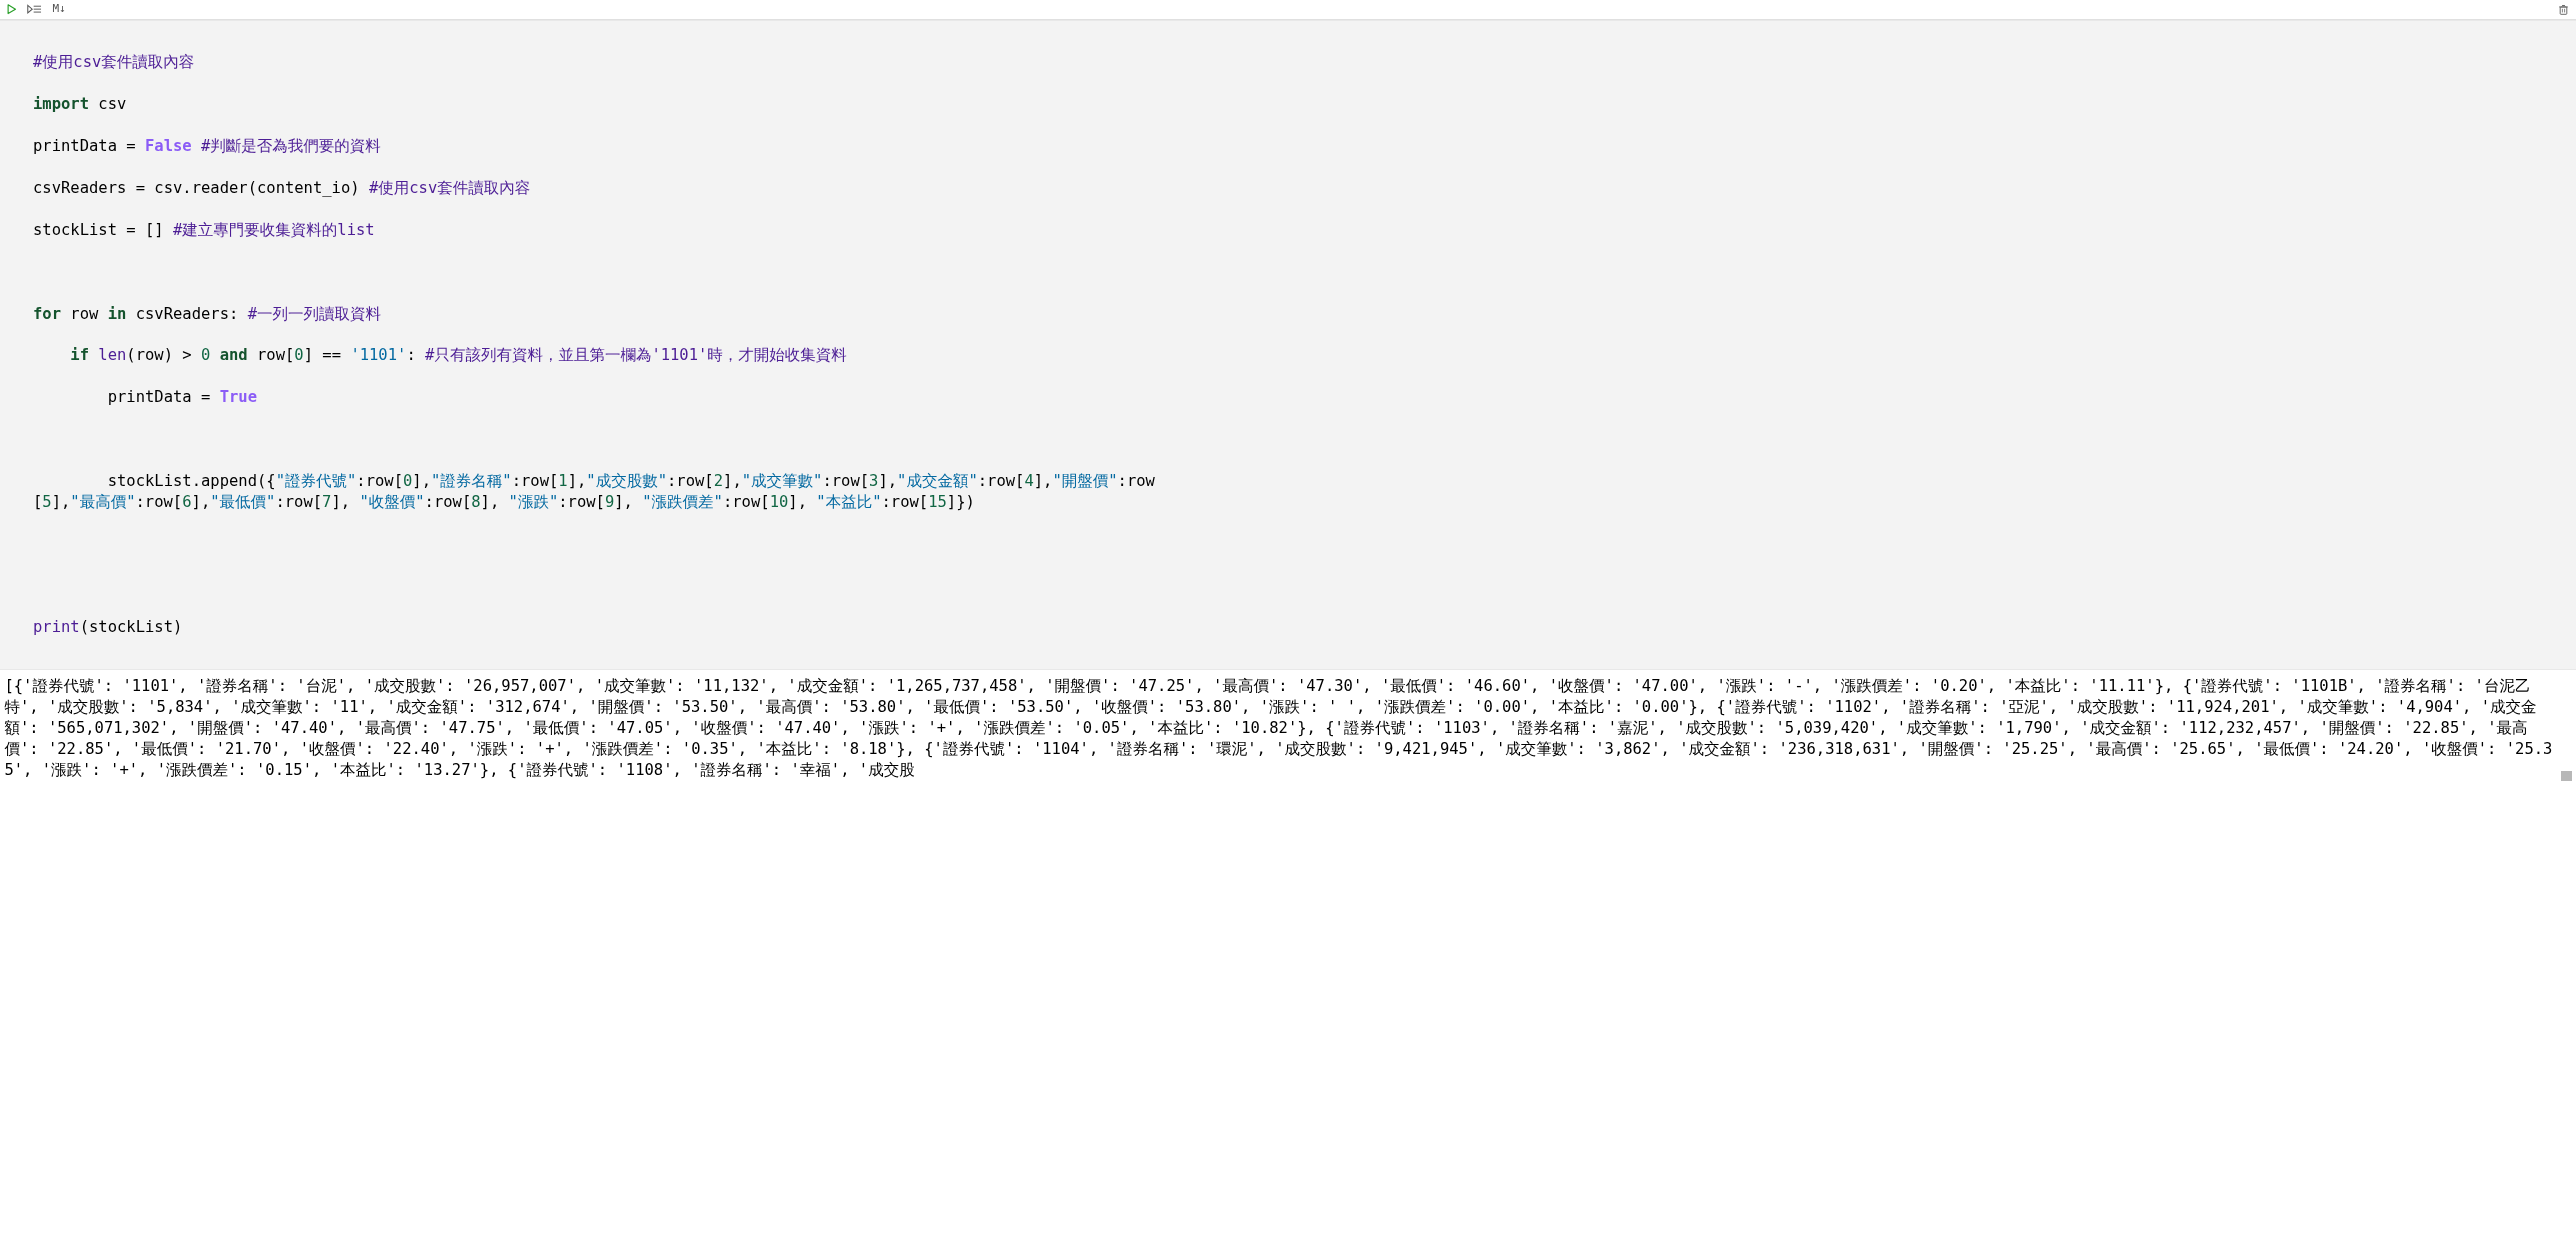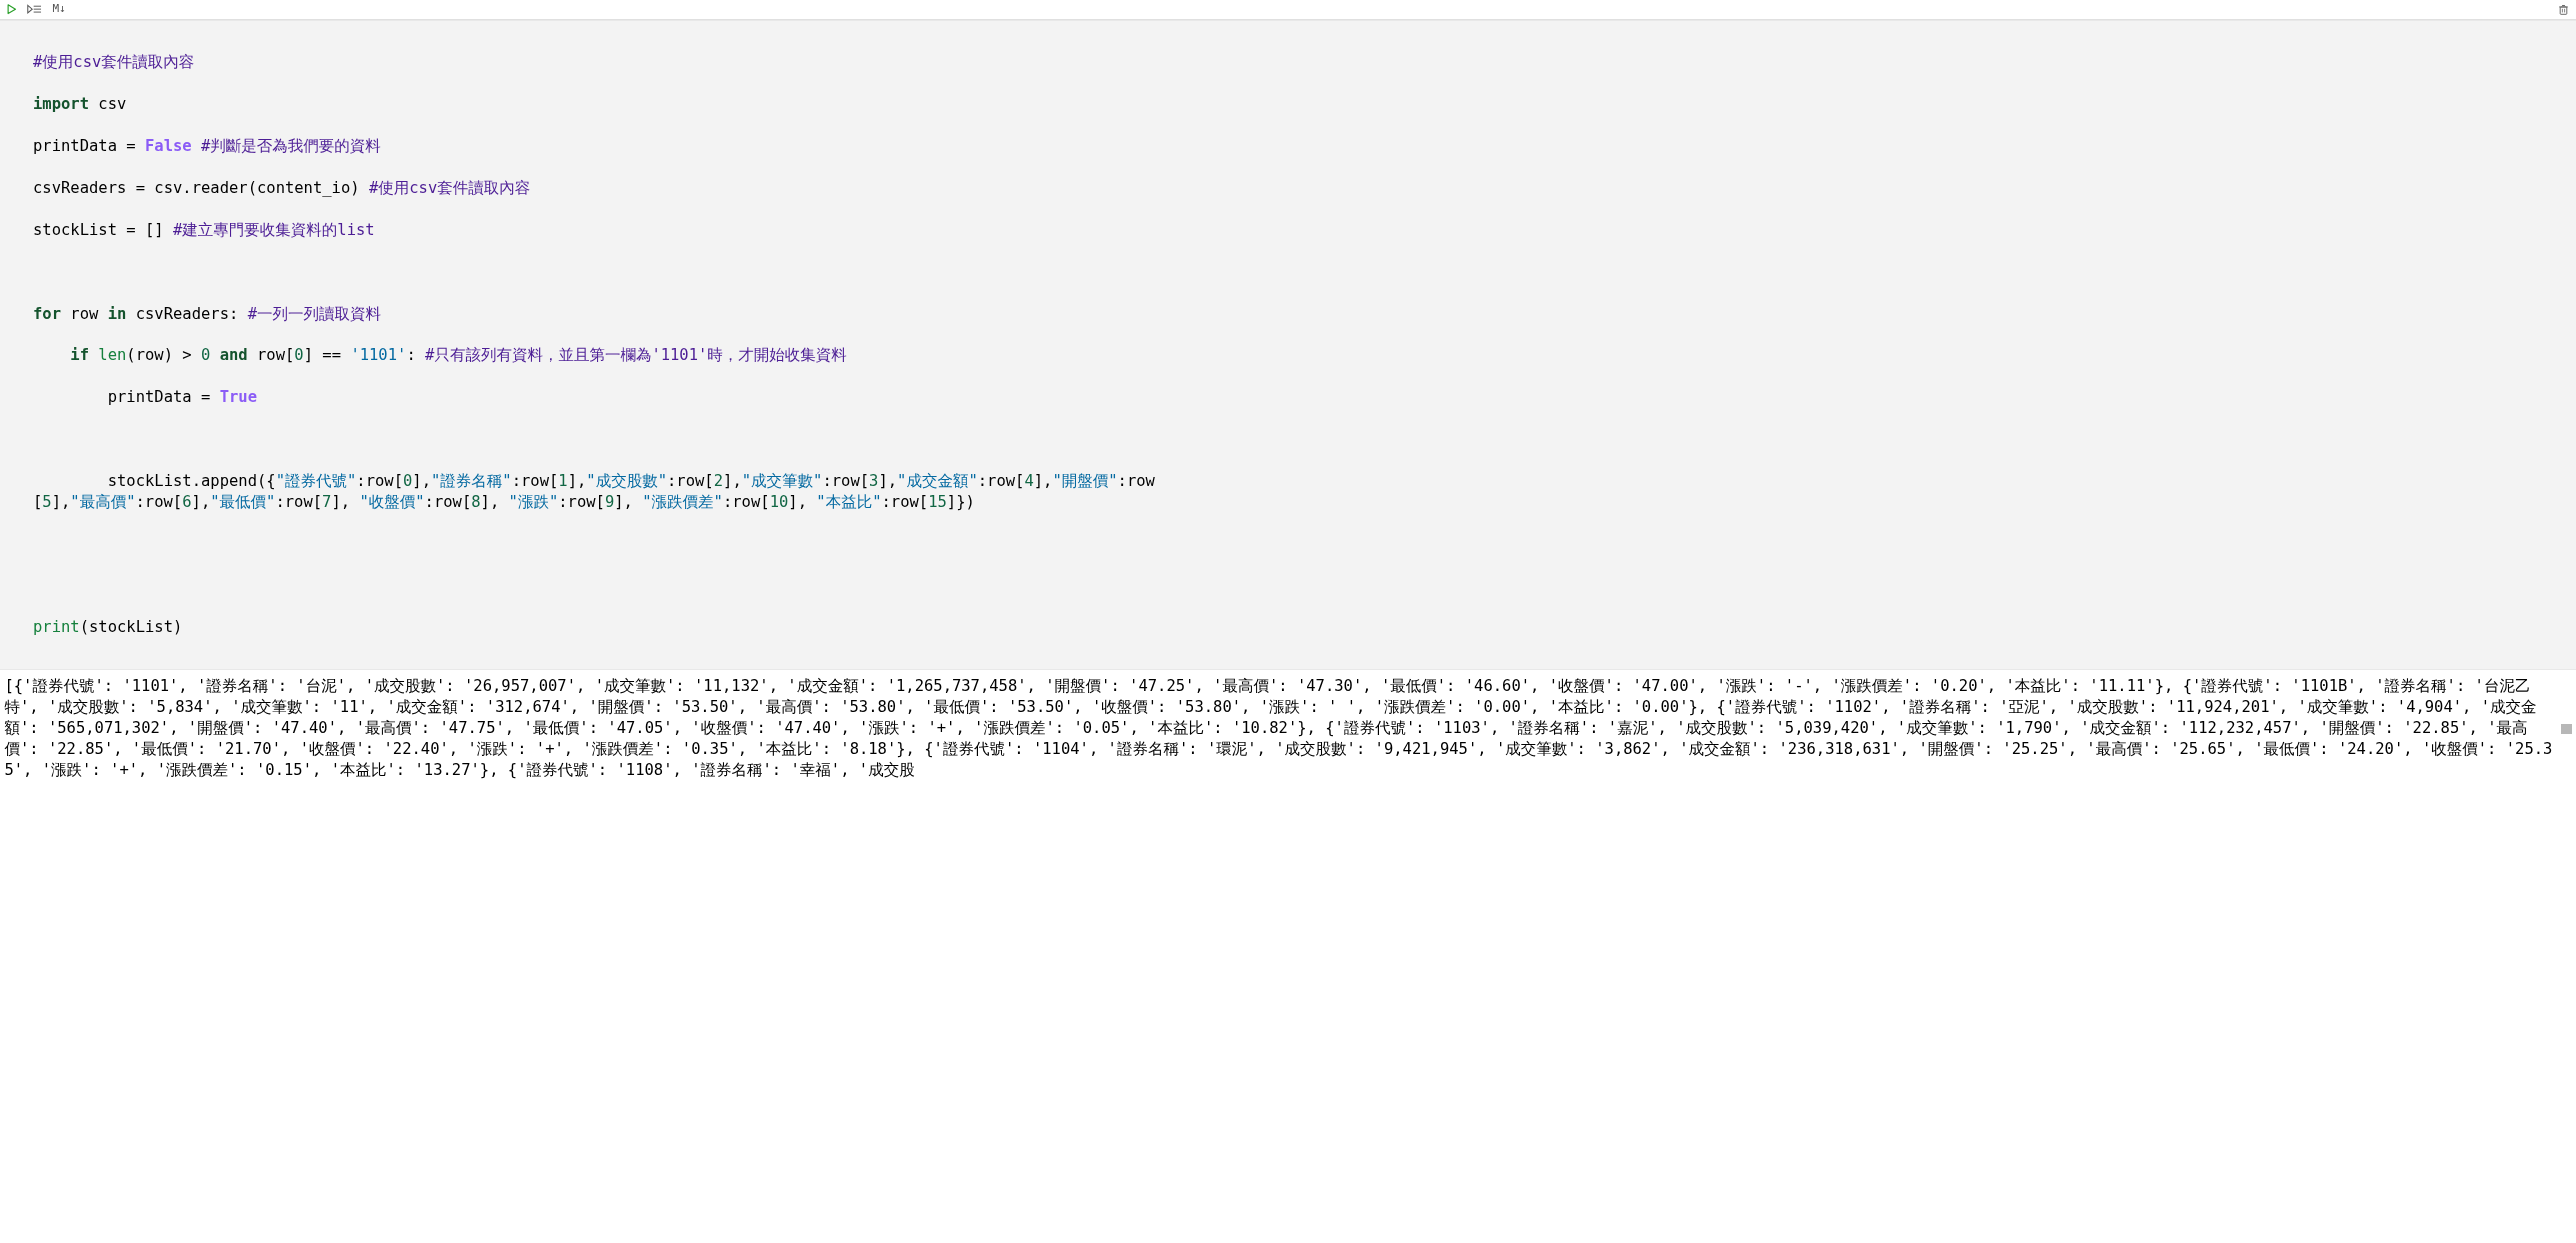--- a/index.html
+++ b/index.html
@@ -27,33 +27,33 @@
   padding: 10.3px 0 10.3px 33px;
   font-family: inherit;
   white-space: pre;
   overflow-x: auto;
   border-top: 0.7px solid #e8e8e8;
   border-bottom: 0.7px solid #e8e8e8;
 }
 .code-line { display: block; min-height: 1.35em; white-space: pre-wrap; word-break: break-all; }
 .tok-comment { color: #4c1d95; }
 .tok-keyword { color: #14532d; font-weight: 600; }
-.tok-builtin { color: #15803d; }
+.tok-builtin { color: #4c1d95; }
 .tok-const { color: #8b5cf6; font-weight: 700; }
 .tok-num { color: #116644; }
 .tok-str { color: #0369a1; }
 .output {
   padding: 5.9px 4.4px 5.9px 4.4px;
   font-family: inherit;
   white-space: pre-wrap;
   word-break: break-all;
   font-size: 15.5px;
   line-height: 1.35;
   display: flex;
-  align-items: center;
+  align-items: flex-end;
 }
 .output-text { flex: 1; }
 .scroll-square {
   width: 10.3px; height: 10.3px; background: #b7b7b7; margin-left: 3px; flex-shrink: 0;
 }
 svg { display: block; }
 </style>
 </head>
 <body>
 

